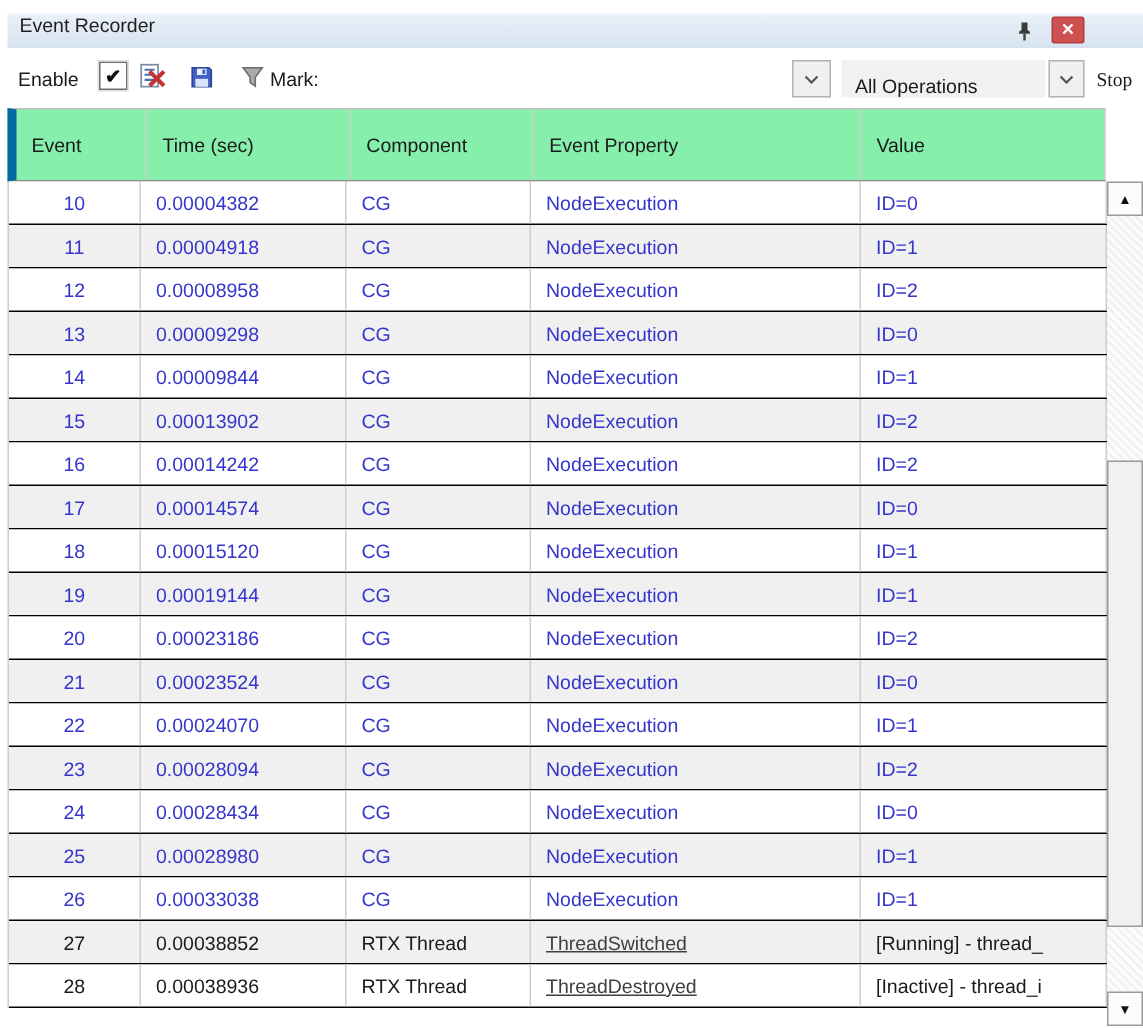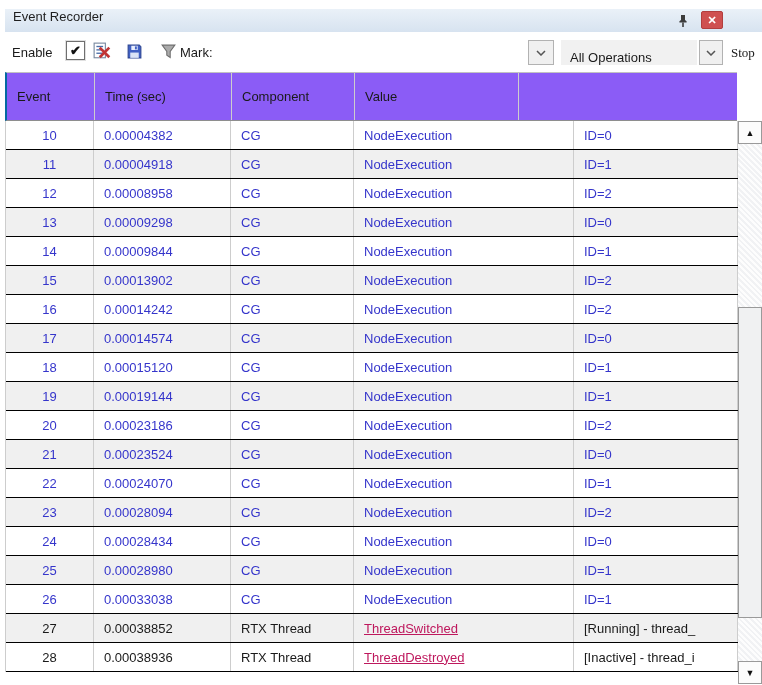--- a/index.html
+++ b/index.html
@@ -56,40 +56,40 @@
     padding-left:9px;box-sizing:border-box;cursor:pointer;white-space:nowrap;
   }
   .stop-lbl{
     position:absolute;left:731px;top:13px;width:31px;
     overflow:hidden;white-space:nowrap;font-family:Liberation Serif, serif;
   }
   
   .thead{
     position:absolute;left:5px;top:72px;width:732px;height:49px;
     border-top:1px solid #c2c2c2;border-bottom:1px solid #8e8e8e;
-    border-left:2px solid #0369a1;box-sizing:border-box;display:flex;background:#8b5cf6;
+    border-left:6px solid #0369a1;box-sizing:border-box;display:flex;background:#86efac;
   }
   .th{
     display:flex;align-items:center;padding-left:10px;
     box-sizing:border-box;border-right:1px solid #cdcdcd;
     overflow:hidden;white-space:nowrap;
   }
   .tbody{position:absolute;left:5px;top:121px;width:732px;border-left:1px solid #cdcdcd;box-sizing:content-box}
   .row{display:flex;height:29px;border-bottom:1px solid #000000;box-sizing:border-box;background:#fff}
   .row.alt{background:#f0f0f0}
   .cell{
     display:flex;align-items:center;padding-left:10px;
     box-sizing:border-box;border-right:1px solid #cdcdcd;
     overflow:hidden;white-space:nowrap;color:#3535cb;
   }
   .row.system .cell{color:#1a1a1a}
   .cell.event{justify-content:center;padding-left:0}
   .col-event{width:88px}.col-time{width:137px}.col-component{width:123px}
   .col-property{width:220px}.col-value{width:164px}
-  .link{color:#be185d;text-decoration:underline;cursor:pointer}
+  .link{color:#404040;text-decoration:underline;cursor:pointer}
   
   .vscroll{
     position:absolute;left:738px;top:121px;width:24px;height:563px;
     background:repeating-linear-gradient(45deg,#fdfdfd 0 2px,#f1f2f4 2px 4px);
   }
   .sbtn{
     position:absolute;left:0;width:24px;height:23px;background:#fcfcfc;
     border:1px solid #9a9a9a;box-sizing:border-box;
     display:flex;align-items:center;justify-content:center;
     font-size:9px;color:#111;cursor:pointer;
@@ -161,20 +161,21 @@
     </svg>
   </div>
 
   <span class="stop-lbl">Stop</span>
 </div>
 
 <div class="thead">
   <div class="th col-event">Event</div>
   <div class="th col-time">Time (sec)</div>
   <div class="th col-component">Component</div>
+  <div class="th col-property">Event Property</div>
   <div class="th col-value">Value</div>
 </div>
 
 <div class="tbody" id="grid-body">
     <div class="row">
       <div class="cell event col-event">10</div>
       <div class="cell time col-time">0.00004382</div>
       <div class="cell component col-component">CG</div>
       <div class="cell property col-property">NodeExecution</div>
       <div class="cell value col-value">ID=0</div>

